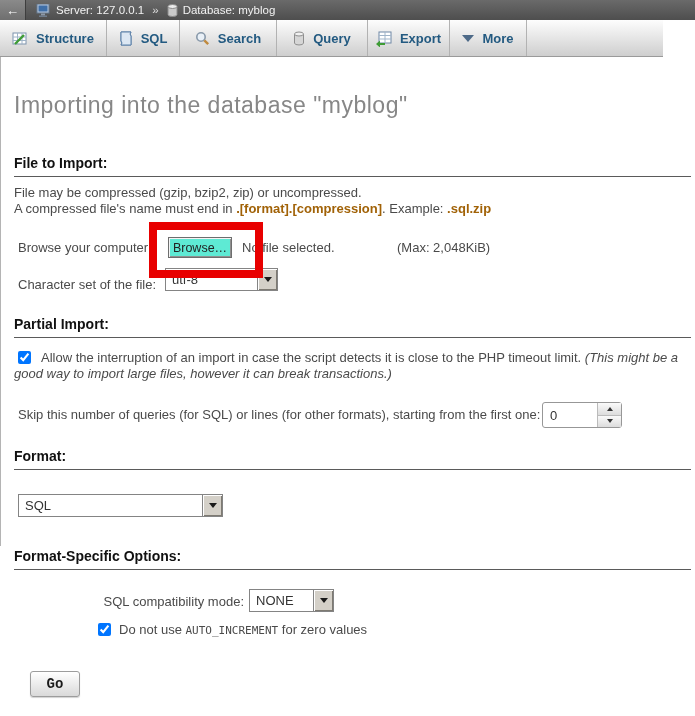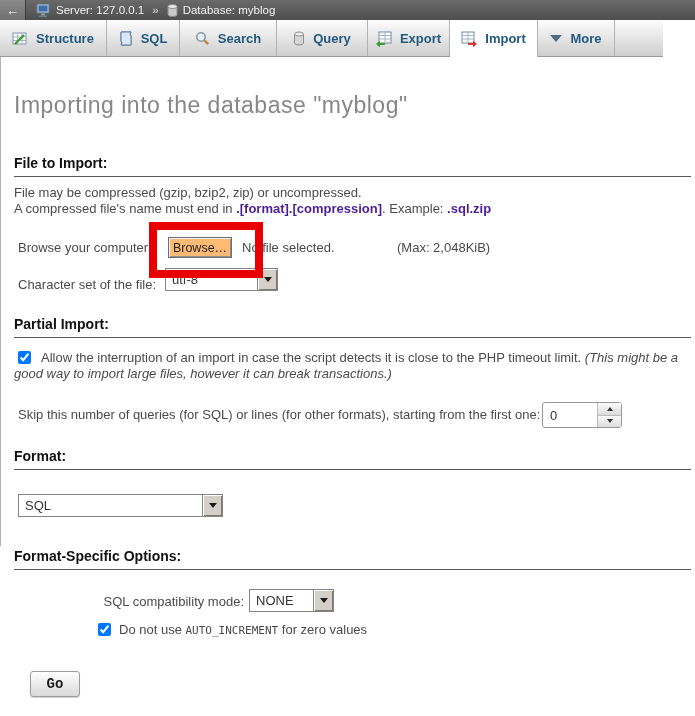--- a/index.html
+++ b/index.html
@@ -49,21 +49,21 @@
     border-bottom:1px solid #5a5a5a; padding-bottom:5px; font-size:14px;
   }
   .h-fti { top:155px; } .h-partial { top:316px; } .h-format { top:448px; } .h-fso { top:548px; }
   .abs { position:absolute; }
   .p1 { left:14px; top:185px; }
   .p2 { left:14px; top:201px; }
   
   .browse-label { left:18px; top:240px; }
   .btn3d {
     position:absolute; left:168px; top:237px; width:64px; height:21px;
-    background:#fdba74; border:1px solid #6e6e6e; font-size:12.5px; color:#222;
+    background:#5eead4; border:1px solid #6e6e6e; font-size:12.5px; color:#222;
     box-shadow:inset 1px 1px 0 #f4f4f4, inset -1px -1px 0 #8f8f8f;
     font-family:"Liberation Sans", sans-serif; cursor:pointer;
   }
   .nofile { left:242px; top:240px; }
   .maxsize { left:397px; top:240px; }
   .charset-label { left:18px; top:277px; }
   
   .select {
     position:absolute; height:23px; border:1px solid #848484; background:#fff;
     display:flex; align-items:stretch; cursor:pointer;
@@ -108,21 +108,21 @@
   
   .go-btn {
     position:absolute; left:30px; top:671px; width:50px; height:26px;
     border:1px solid #9c9c9c; border-radius:3px;
     background:linear-gradient(#ffffff,#d9d9d9);
     font-weight:bold; font-size:14px; color:#1a1a1a;
     font-family:Liberation Mono, monospace; cursor:pointer;
     box-shadow:0 1px 1px rgba(0,0,0,.18);
   }
   i.itx { font-style:italic; }
-  b { color:#4c1d95; }
+  b { color:#a16207; }
 </style>
 </head>
 <body>
 
 <div class="topbar">
   <div class="backbox">
     <span>←</span>
   </div>
   <div class="crumb">
     <span class="icon16">
@@ -192,32 +192,20 @@
       <span class="icon16">
         <svg width="16" height="16" viewBox="0 0 16 16">
             <rect x="3" y="1" width="12" height="11" fill="#fff" stroke="#6f87a5"></rect>
             <line x1="3" y1="4.5" x2="15" y2="4.5" stroke="#9fb4c9"></line>
             <line x1="3" y1="8" x2="15" y2="8" stroke="#9fb4c9"></line>
             <line x1="9" y1="1" x2="9" y2="12" stroke="#9fb4c9"></line>
             <path d="M9 12 h-5 v-2.5 l-4 3.5 4 3.5 v-2.5 h5 z" fill="#3f9c35"></path>
           </svg>
       </span>
       <span>Export</span>
-    </div>
-    <div class="tab tab-import active">
-      <span class="icon16">
-        <svg width="16" height="16" viewBox="0 0 16 16">
-            <rect x="1" y="1" width="12" height="11" fill="#fff" stroke="#6f87a5"></rect>
-            <line x1="1" y1="4.5" x2="13" y2="4.5" stroke="#9fb4c9"></line>
-            <line x1="1" y1="8" x2="13" y2="8" stroke="#9fb4c9"></line>
-            <line x1="7" y1="1" x2="7" y2="12" stroke="#9fb4c9"></line>
-            <path d="M7 12 h5 v-2.5 l4 3.5 -4 3.5 v-2.5 h-5 z" fill="#d5393c"></path>
-          </svg>
-      </span>
-      <span>Import</span>
     </div>
     <div class="tab tab-more">
       <span class="chev"></span>
       <span>More</span>
     </div>
   </div>
   <div class="bottomline"></div>
 </div>
 
 <div class="leftline"></div>

